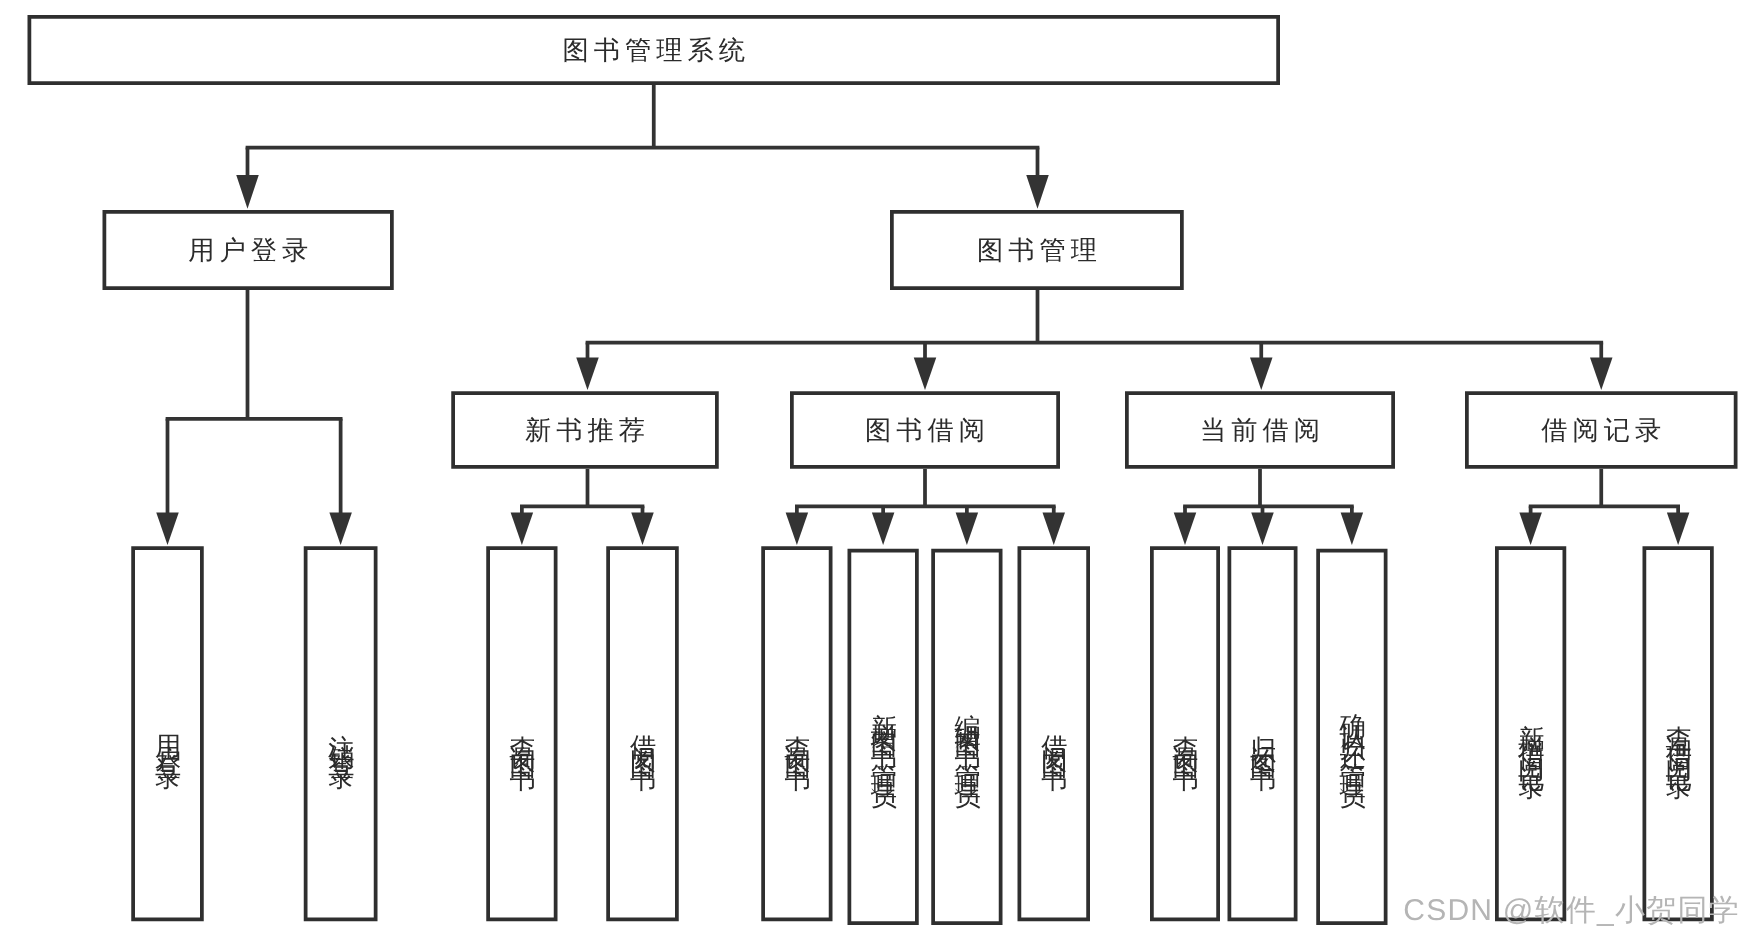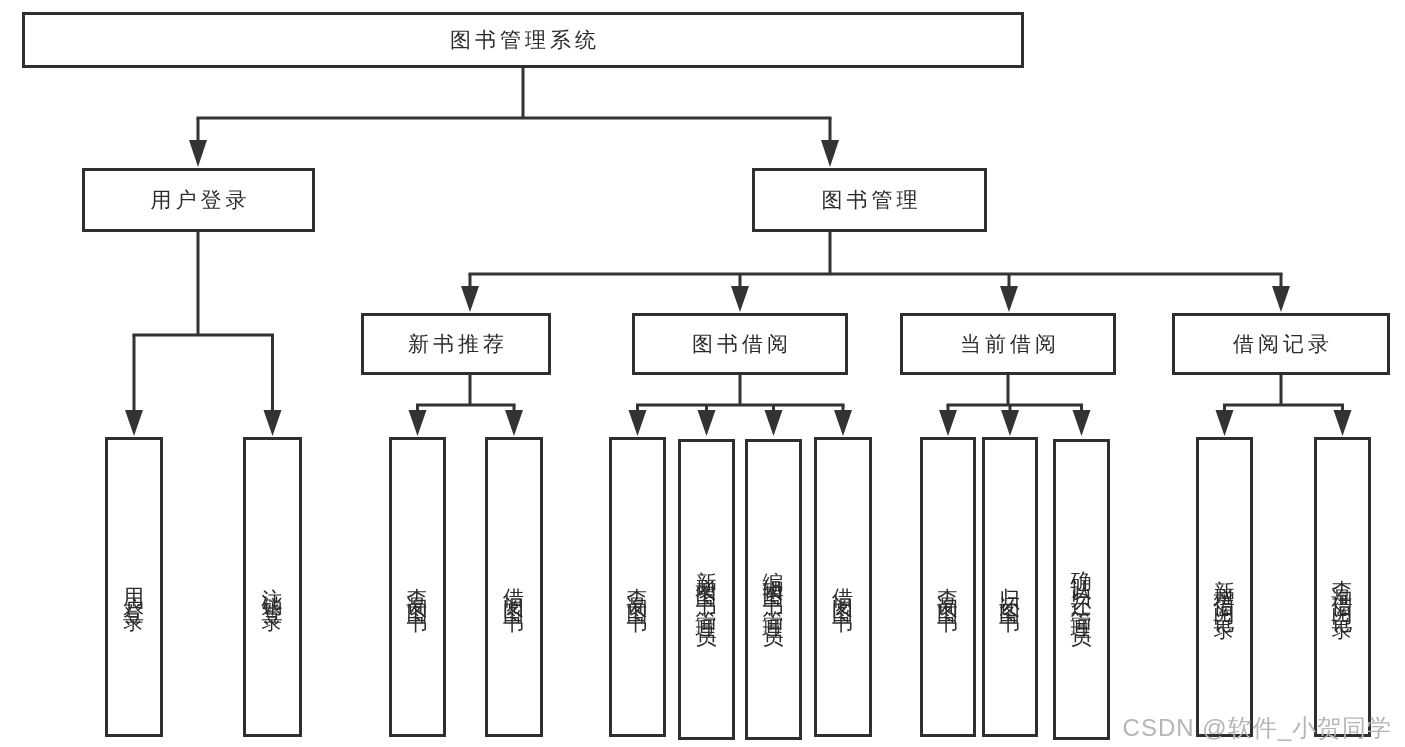--- a/index.html
+++ b/index.html
@@ -134,25 +134,25 @@
     </g>
   </svg>
 
   <div class="node hbox" style="left:22px; top:12px; width:1002px; height:56px;">
     <span>图书管理系统</span>
   </div>
 
   <div class="node hbox" style="left:82px; top:168px; width:233px; height:64px;">
     <span>用户登录</span>
   </div>
-  <div class="node hbox" style="left:712px; top:168px; width:235px; height:64px;margin-left:40px;">
+  <div class="node hbox" style="left:712px; top:168px; width:235px; height:64px;">
     <span>图书管理</span>
   </div>
 
-  <div class="node hbox" style="left:361px; top:313px; width:190px; height:62px;">
+  <div class="node hbox" style="left:361px; top:313px; width:214px; height:62px;">
     <span>新书推荐</span>
   </div>
   <div class="node hbox" style="left:632px; top:313px; width:216px; height:62px;">
     <span>图书借阅</span>
   </div>
   <div class="node hbox" style="left:900px; top:313px; width:216px; height:62px;">
     <span>当前借阅</span>
   </div>
   <div class="node hbox" style="left:1172px; top:313px; width:218px; height:62px;">
     <span>借阅记录</span>

